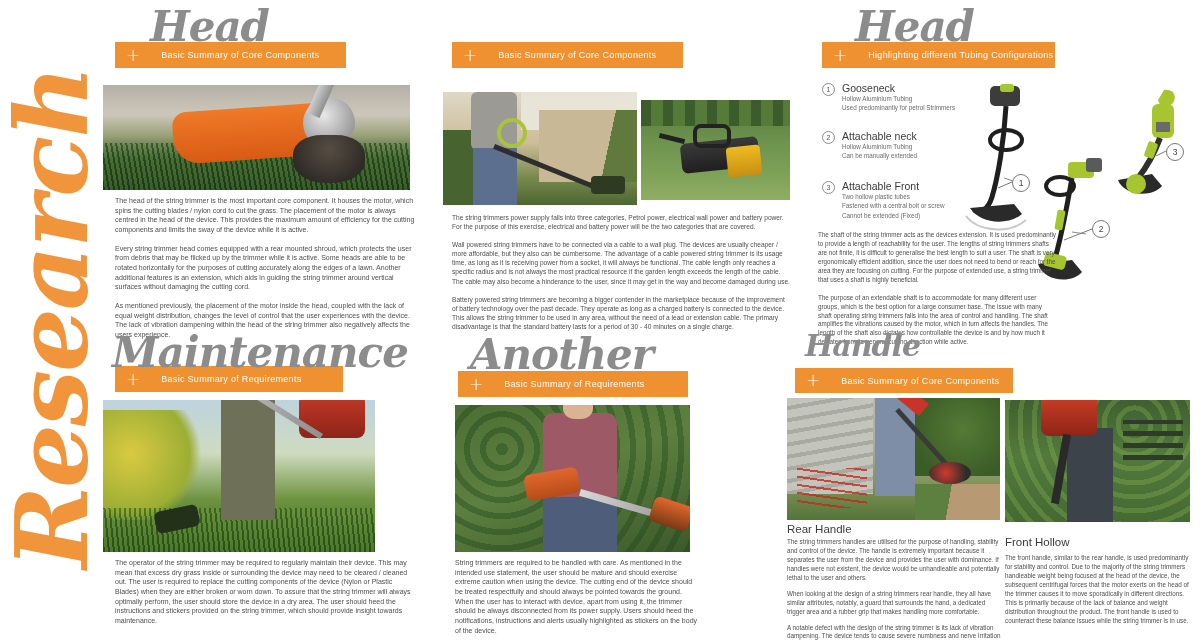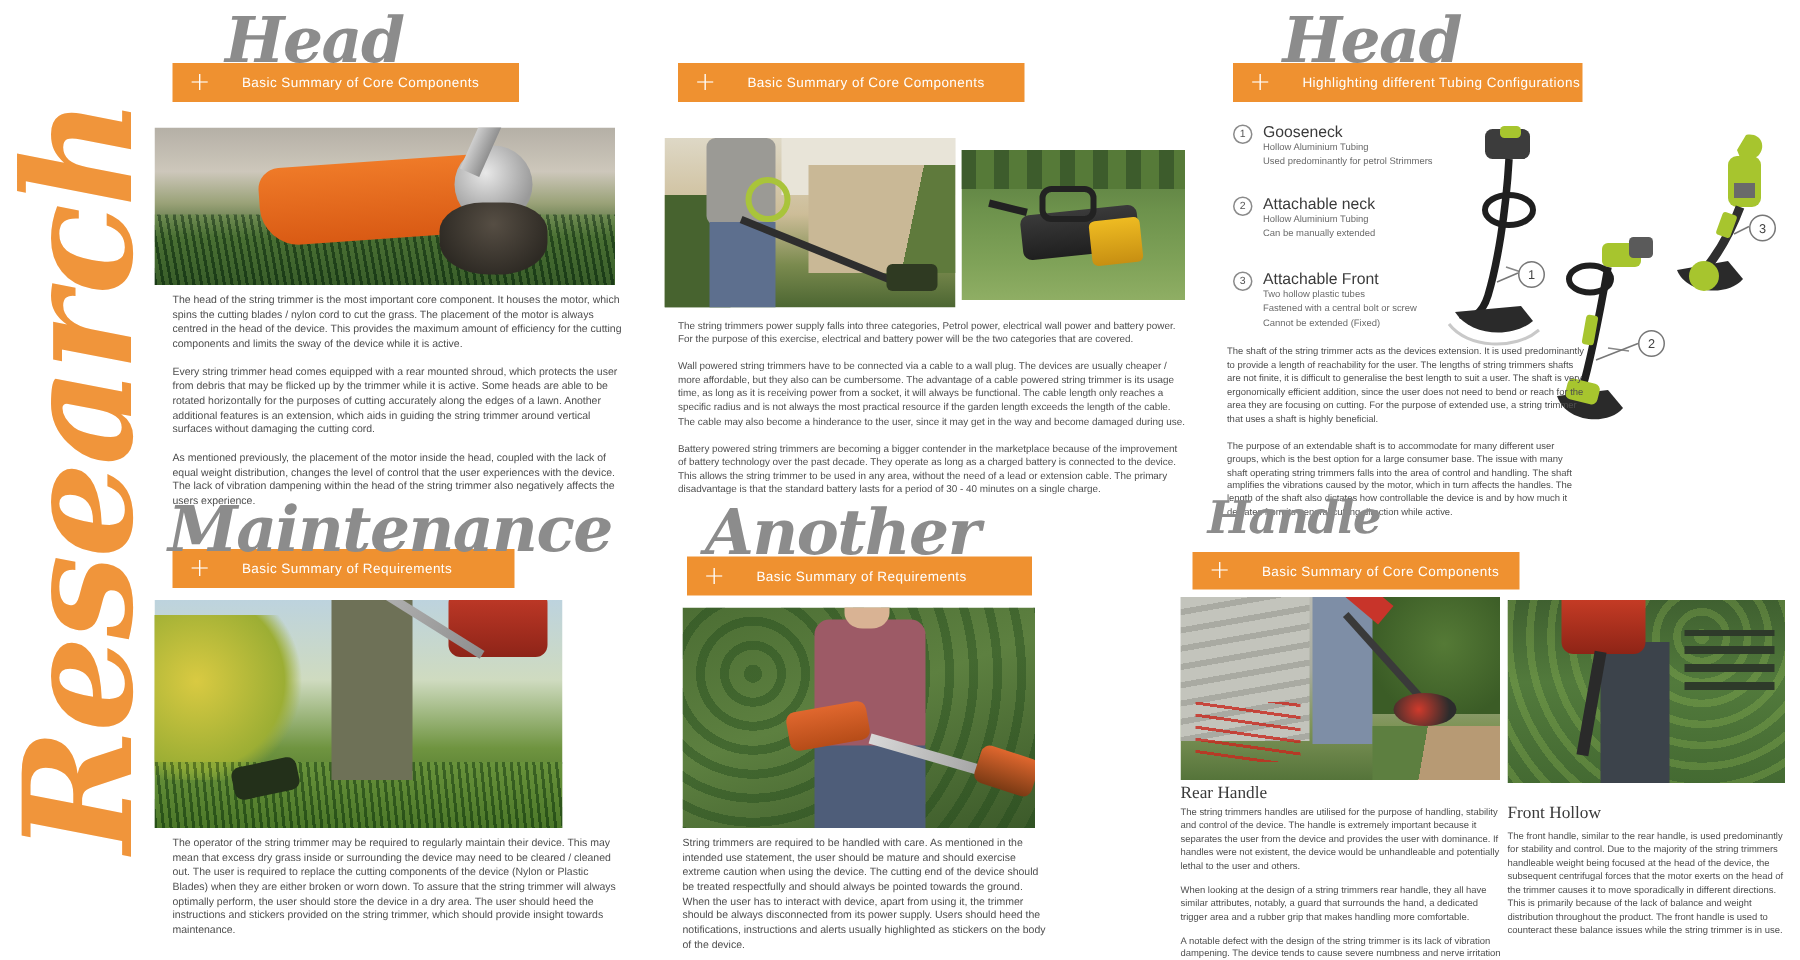--- a/index.html
+++ b/index.html
@@ -15,21 +15,21 @@
     color:#8c8c8c;z-index:3;letter-spacing:-1px;}
   
   .banner{position:absolute;background:#ef9130;height:26px;display:flex;align-items:center;z-index:2;}
   .banner .plus{color:#ffffff;font-size:17px;font-weight:300;margin-left:11px;line-height:1;
     font-family:"DejaVu Sans",sans-serif;}
   .banner .blabel{color:#ffffff;font-size:9px;margin-left:21px;letter-spacing:.3px;}
   
   .body-text{position:absolute;z-index:1;}
   .body-text p{margin:0 0 9px 0;font-size:7px;line-height:1.38;color:#4e4e4e;}
   .small p{font-size:6.3px;line-height:1.42;}
-  .sub-head{position:absolute;font-size:11.5px;color:#3a3a3a;z-index:1;font-family:Liberation Serif, serif;}
+  .sub-head{position:absolute;font-size:11.5px;color:#3a3a3a;z-index:1;}
   
   .cfg-item{position:absolute;}
   .cfg-num{position:absolute;left:0;top:1px;width:11px;height:11px;border:1px solid #8a8a8a;
     border-radius:50%;font-size:7px;color:#555;display:flex;align-items:center;justify-content:center;}
   .cfg-name{margin-left:20px;font-size:10.5px;color:#3a3a3a;}
   .cfg-line{margin-left:20px;font-size:6.3px;color:#6a6a6a;line-height:1.5;}
   
   .photo{position:absolute;overflow:hidden;z-index:1;}
   .photo>div{position:absolute;}
   

